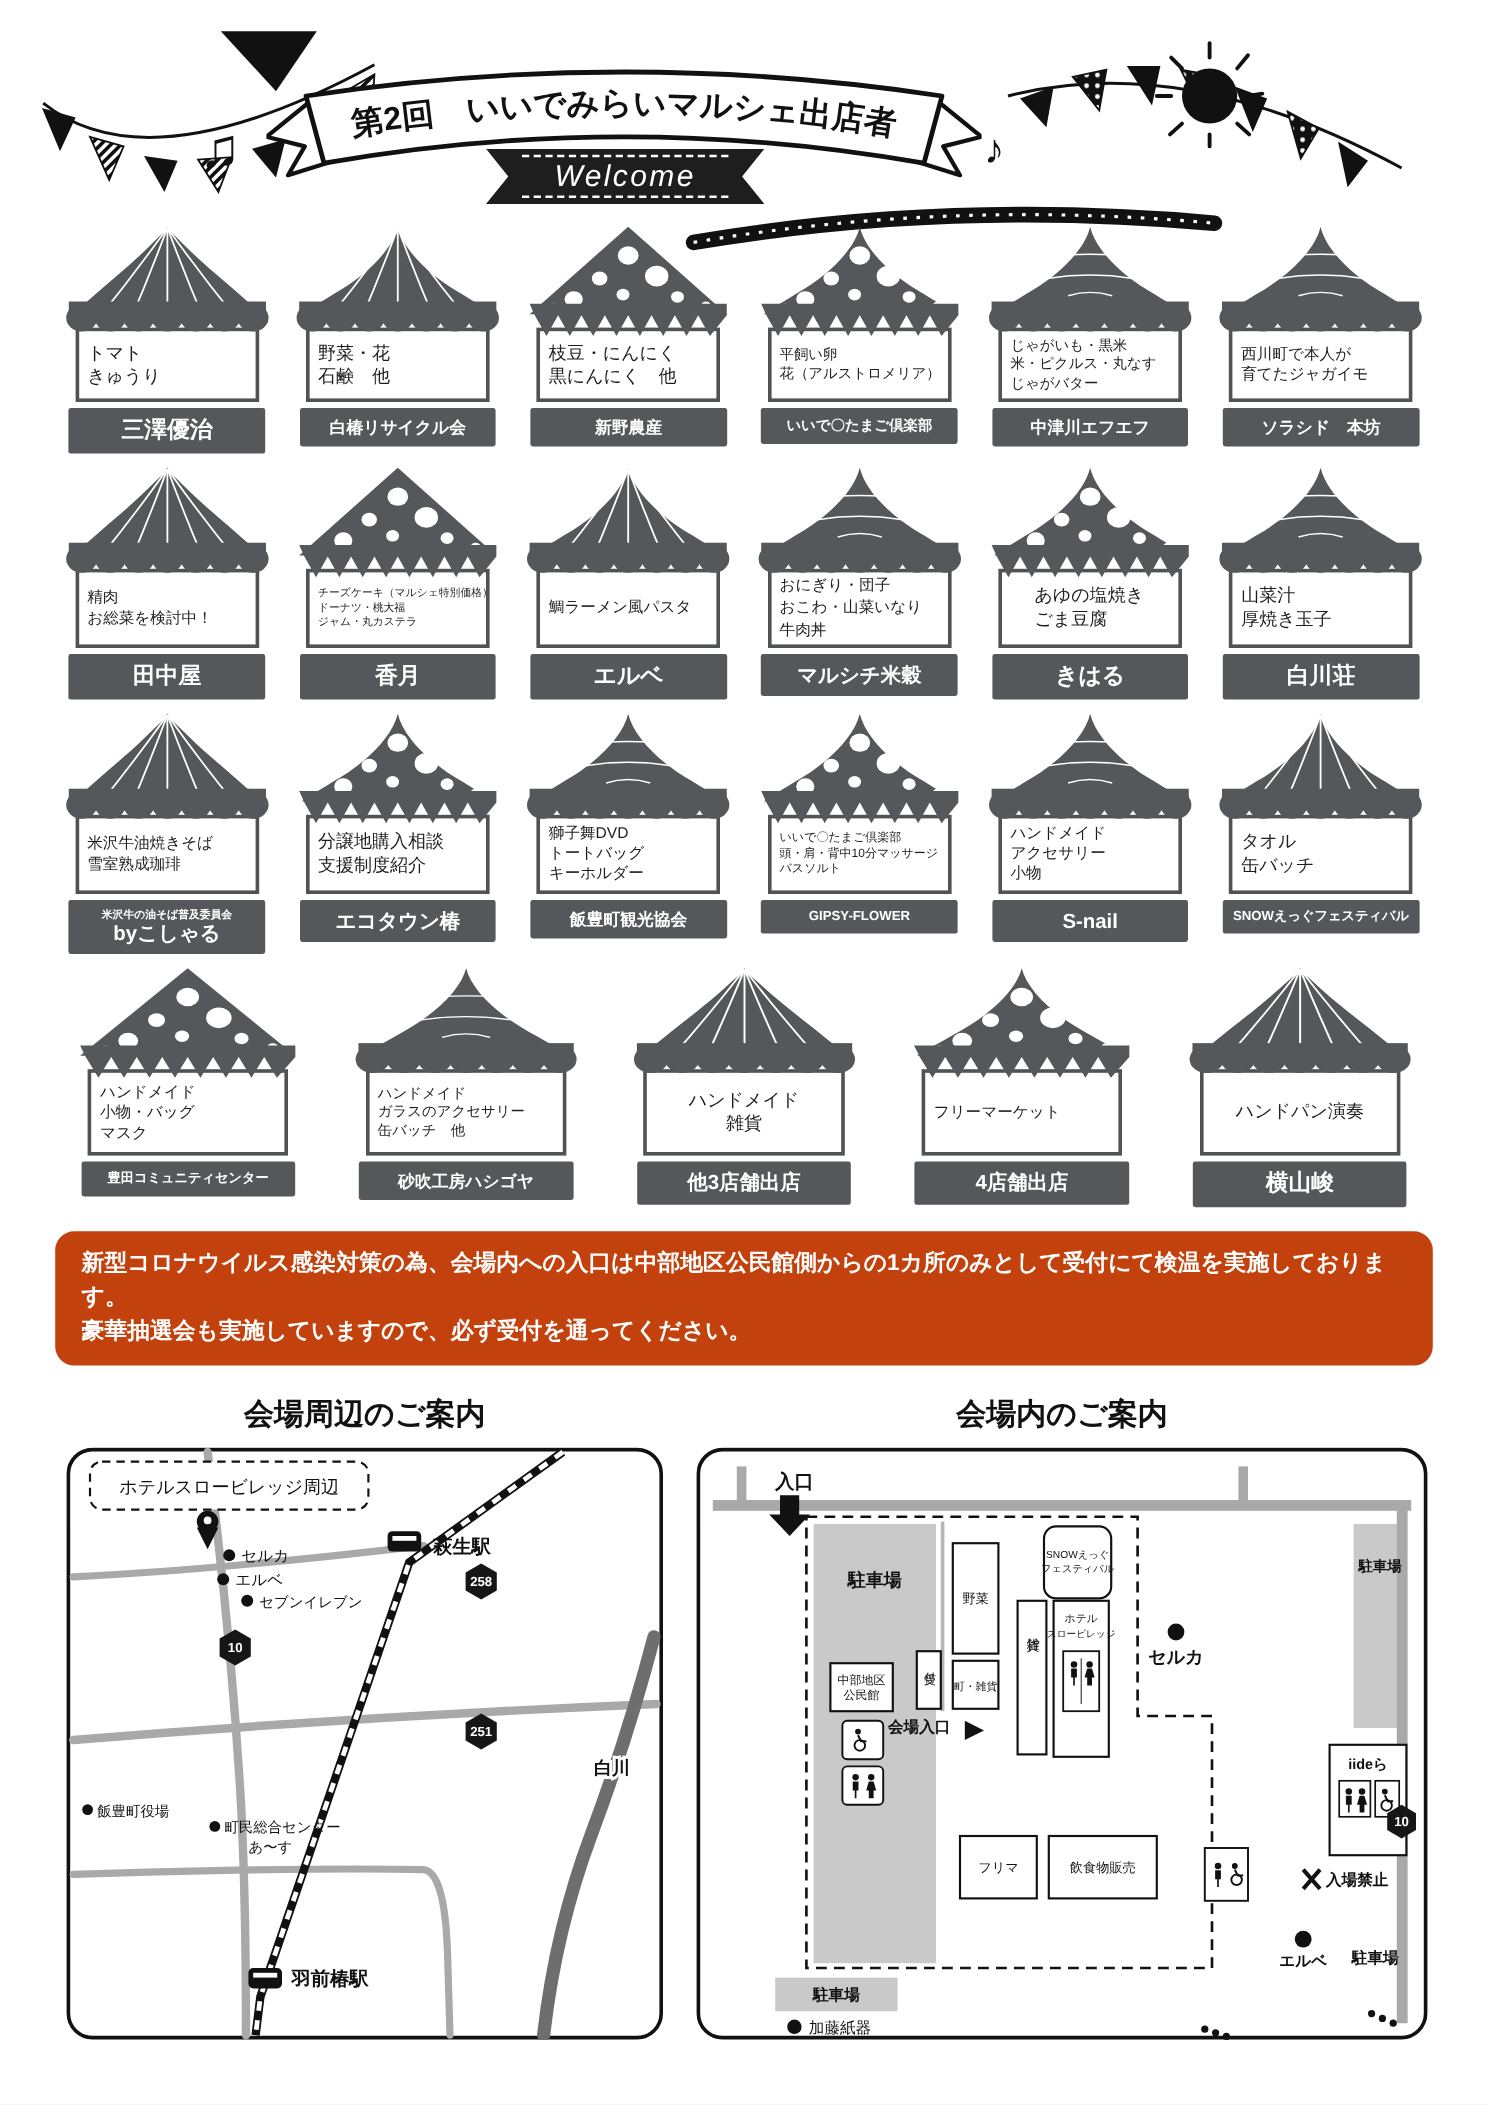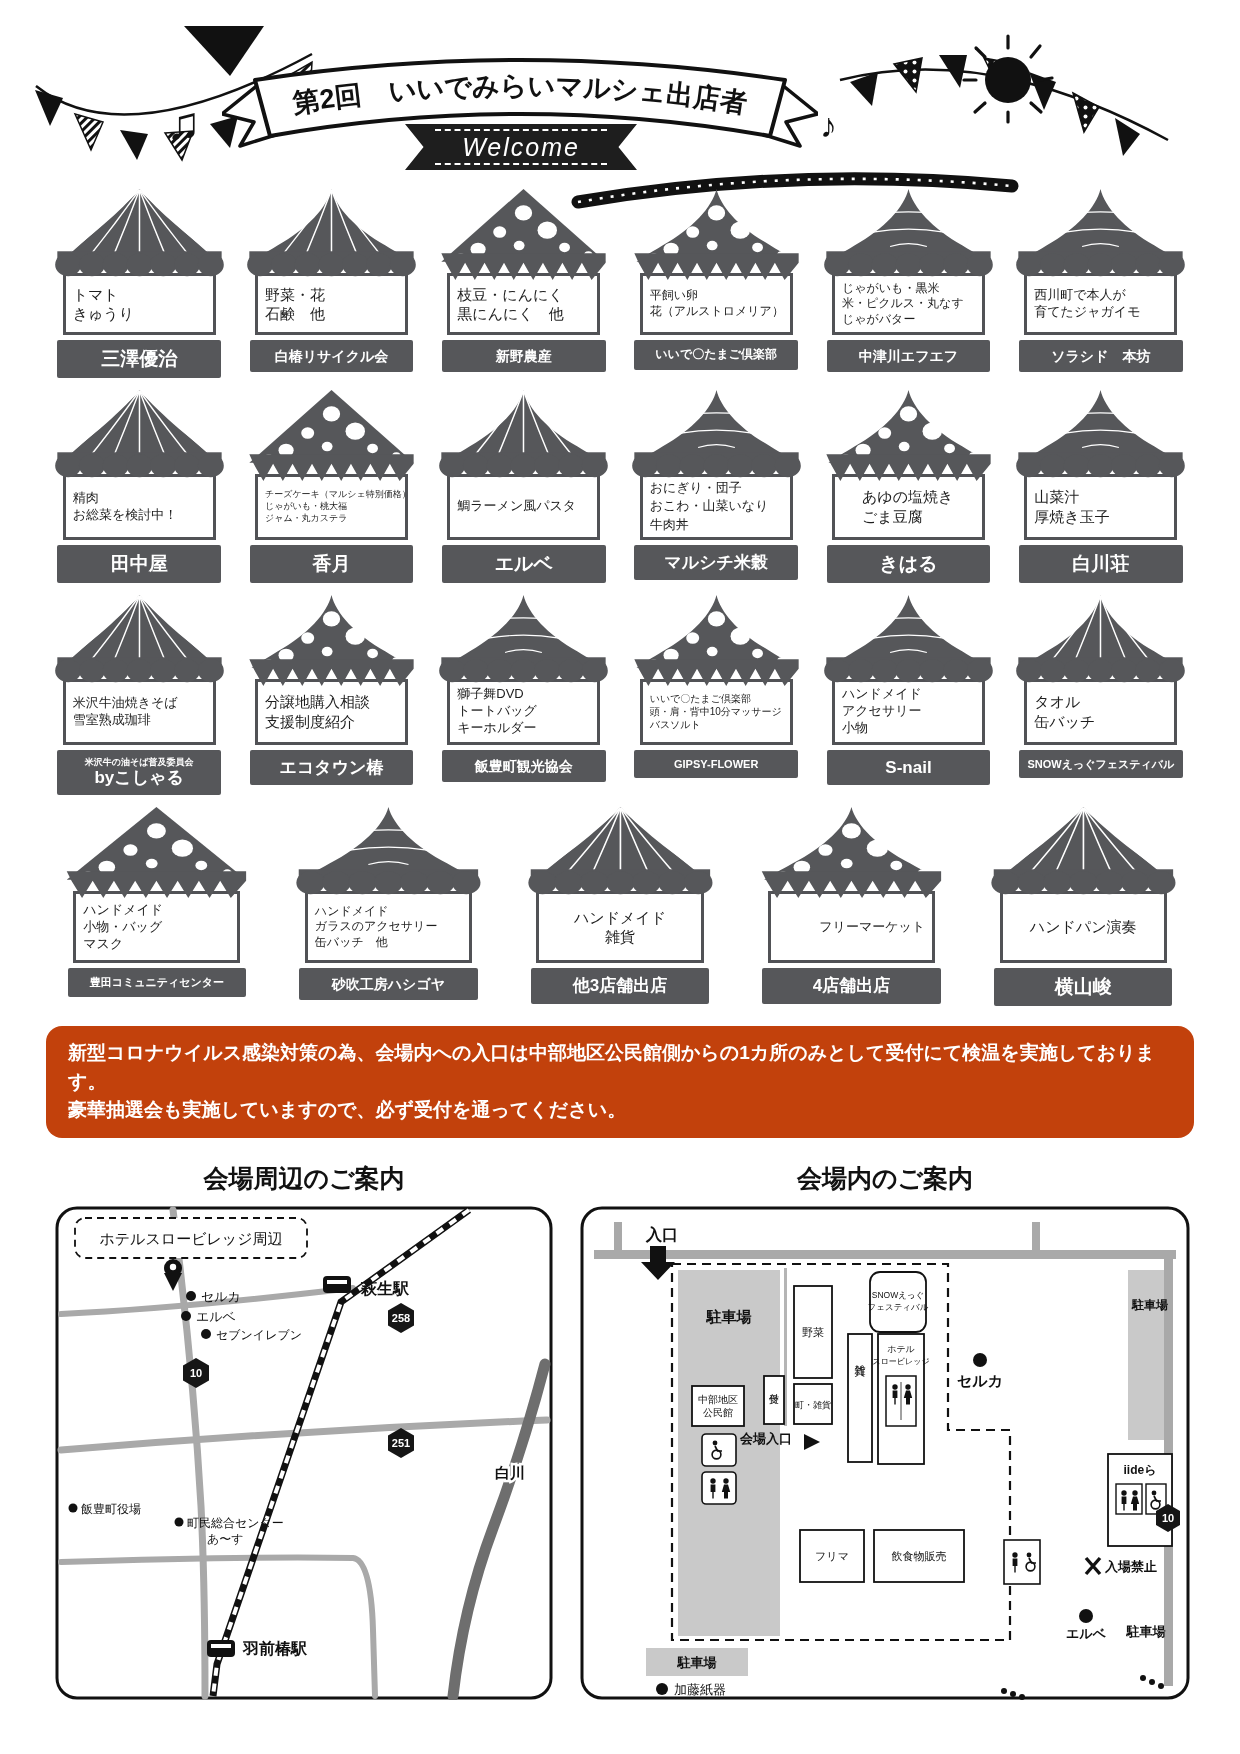--- a/index.html
+++ b/index.html
@@ -305,21 +305,21 @@
             <circle cx="102" cy="46" r="9" fill="#fff"></circle>
             <circle cx="38" cy="66" r="7" fill="#fff"></circle>
             <circle cx="118" cy="64" r="5" fill="#fff"></circle>
             <circle cx="76" cy="62" r="5" fill="#fff"></circle>
             <circle cx="140" cy="72" r="4" fill="#fff"></circle>
             <circle cx="22" cy="74" r="4" fill="#fff"></circle>
             <polygon points="4,70 156,70 156,80 143,98 134,80 125,98 116,80 107,98 98,80 89,98 80,80 71,98 62,80 53,98 44,80 35,98 26,80 17,98 8,80 " fill="#56575a"></polygon>
           </svg>
           <div class="tbody" style="font-size:9px;">
             <div class="pl">チーズケーキ（マルシェ特別価格）</div>
-            <div class="pl">じゃがいも・桃大福</div>
+            <div class="pl">ドーナツ・桃大福</div>
             <div class="pl">ジャム・丸カステラ</div>
           </div>
           <div class="plate">
             <div class="pnm" style="font-size:19px">香月</div>
           </div>
         </div>
         <div class="tent">
           <svg class="roof" viewBox="0 0 160 100" preserveAspectRatio="none">
             <path d="M80,3 C76,22 58,44 30,62 C20,69 12,74 6,79 L154,79 C148,74 140,69 130,62 C102,44 84,22 80,3 Z" fill="#56575a"></path>
             <path d="M80,4 Q43,43 6,79" stroke="#fff" stroke-width="1.4" fill="none"></path>
@@ -642,21 +642,21 @@
             <circle cx="80" cy="28" r="8" fill="#fff"></circle>
             <circle cx="58" cy="48" r="6" fill="#fff"></circle>
             <circle cx="102" cy="46" r="9" fill="#fff"></circle>
             <circle cx="38" cy="66" r="7" fill="#fff"></circle>
             <circle cx="118" cy="64" r="5" fill="#fff"></circle>
             <circle cx="76" cy="62" r="5" fill="#fff"></circle>
             <circle cx="140" cy="72" r="4" fill="#fff"></circle>
             <circle cx="22" cy="74" r="4" fill="#fff"></circle>
             <polygon points="4,70 156,70 156,80 143,98 134,80 125,98 116,80 107,98 98,80 89,98 80,80 71,98 62,80 53,98 44,80 35,98 26,80 17,98 8,80 " fill="#56575a"></polygon>
           </svg>
-          <div class="tbody" style="font-size:13px;text-align:right;">
+          <div class="tbody" style="font-size:13px;text-align:left;">
             <div class="pl">フリーマーケット</div>
           </div>
           <div class="plate">
             <div class="pnm" style="font-size:17px">4店舗出店</div>
           </div>
         </div>
         <div class="tent">
           <svg class="roof" viewBox="0 0 160 100" preserveAspectRatio="none">
             <path d="M80,3 C60,30 28,58 4,79 L156,79 C132,58 100,30 80,3 Z" fill="#56575a"></path>
             <path d="M80,4 Q43,43 6,79" stroke="#fff" stroke-width="1.4" fill="none"></path>

